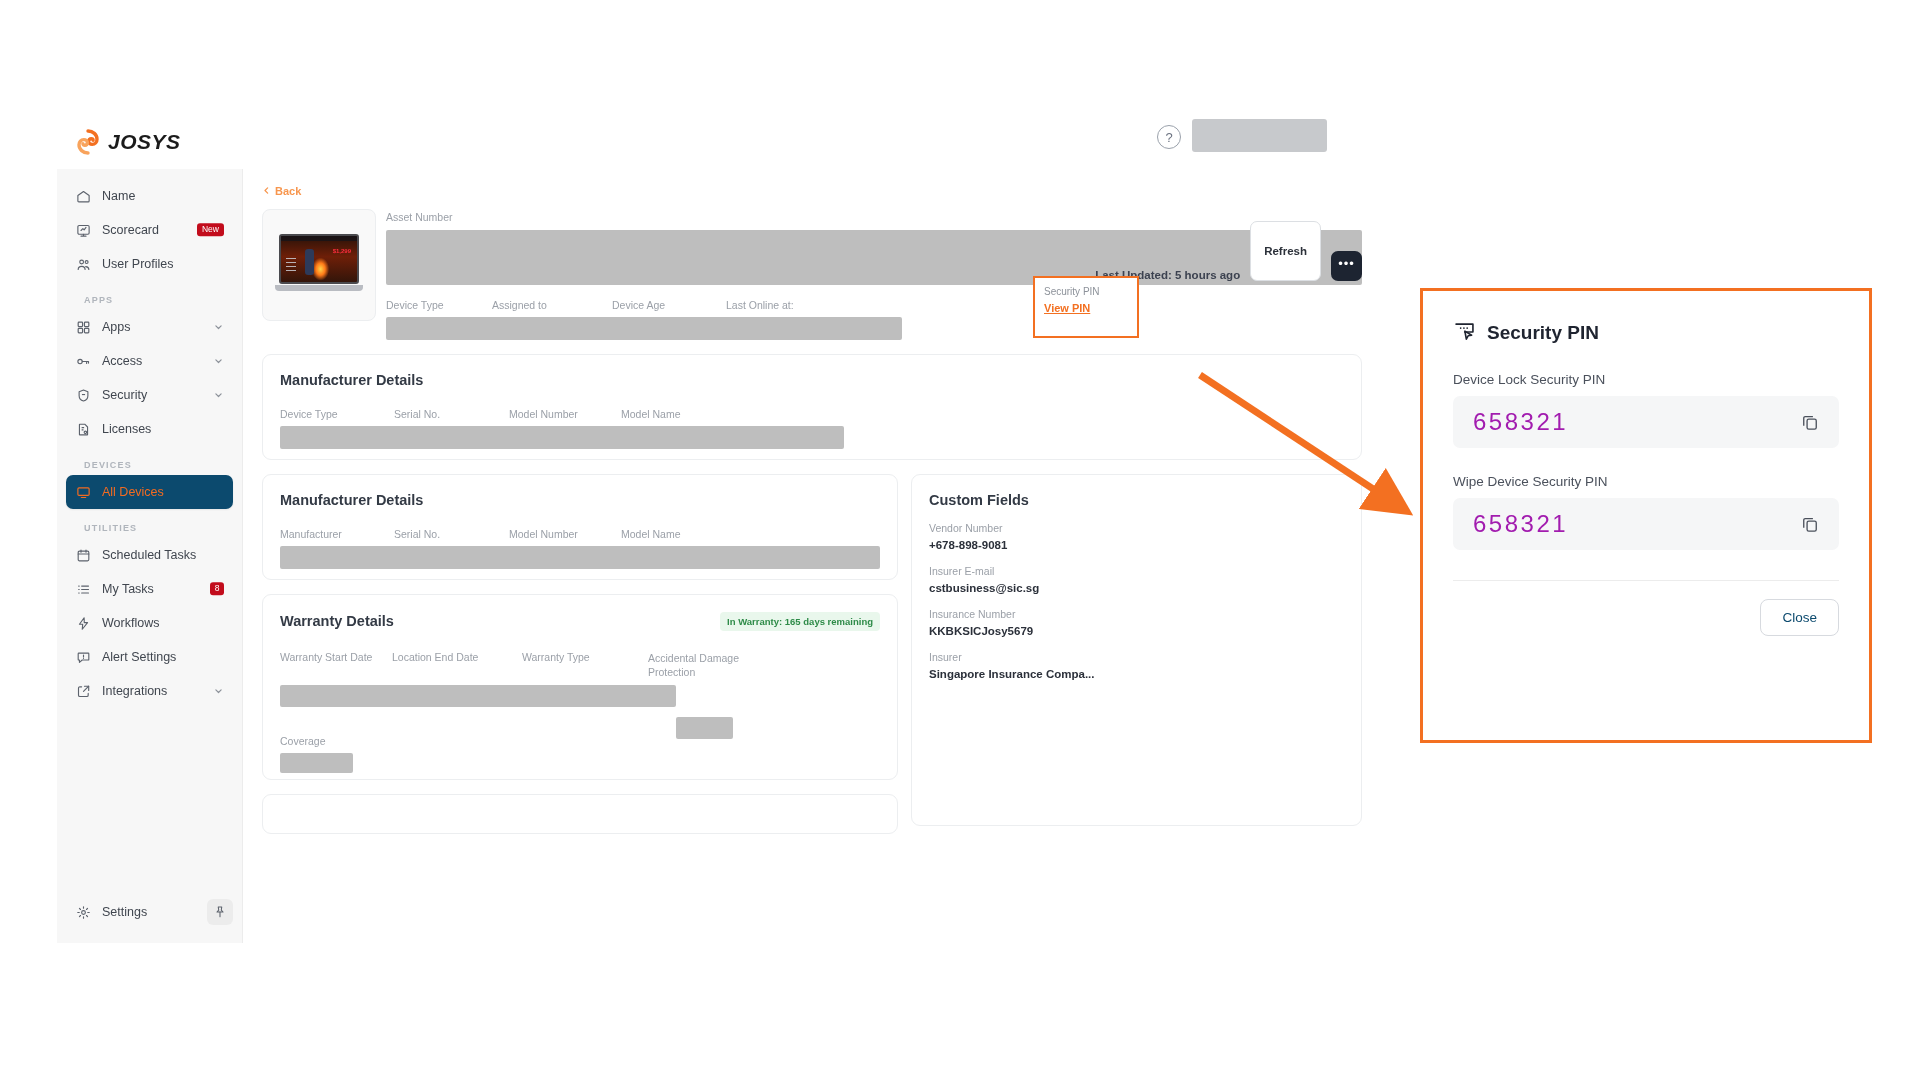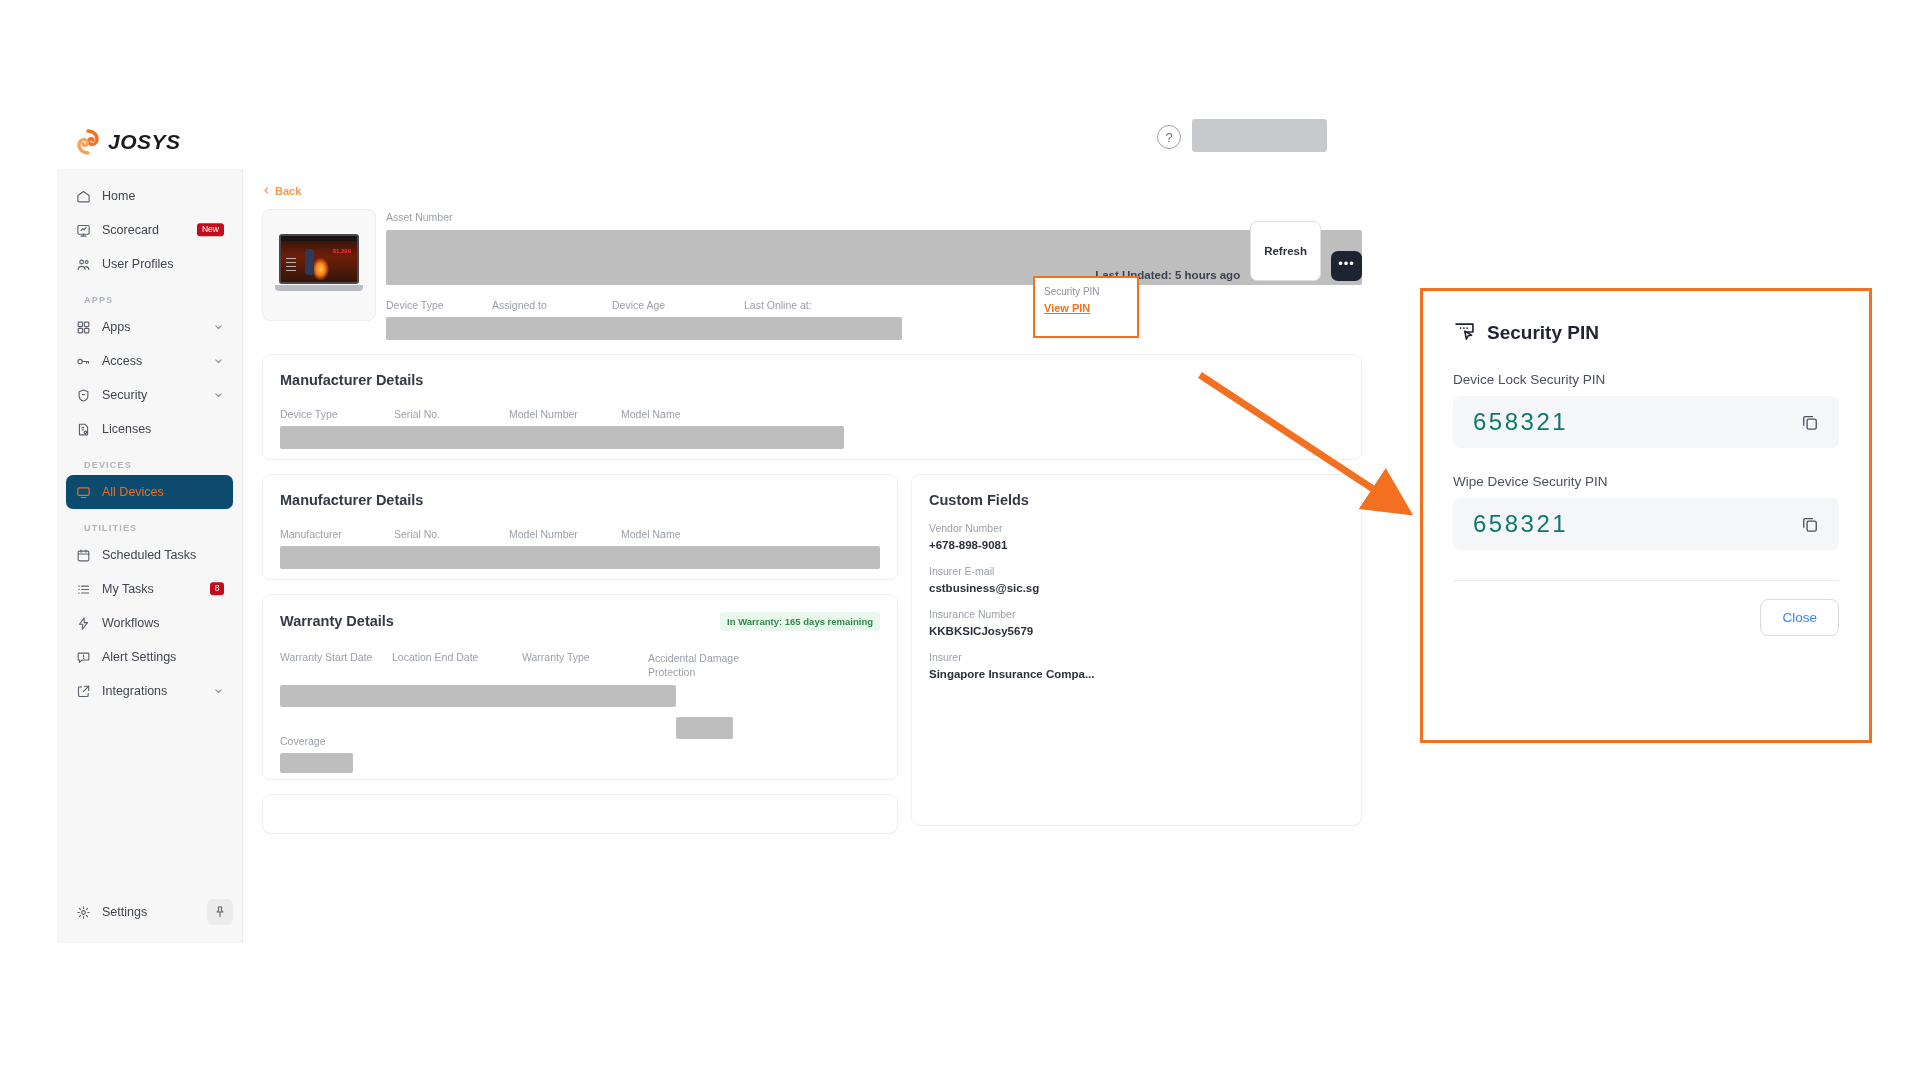--- a/index.html
+++ b/index.html
@@ -170,27 +170,27 @@
   .modal-inner { padding: 28px 30px 0 30px; }
   .modal-head { display: flex; align-items: center; gap: 11px; }
   .modal-title { font-size: 19px; font-weight: 700; color: #1f2430; }
   .pin-block { margin-top: 26px; }
   .pin-label { font-size: 13.5px; color: #4b515c; }
   .pin-field {
     margin-top: 9px; height: 52px; background: #f5f6f7; border-radius: 7px;
     display: flex; align-items: center; justify-content: space-between;
     padding: 0 18px 0 20px;
   }
-  .pin-value { font-size: 24px; color: #0f766e; letter-spacing: 2.5px; font-weight: 400; }
+  .pin-value { font-size: 24px; color: #a21caf; letter-spacing: 2.5px; font-weight: 400; }
   .copy-btn { cursor: pointer; width: 22px; height: 22px; display:flex; align-items:center; justify-content:center; }
   .modal-divider { margin: 30px 30px 0 30px; border-top: 1px solid #ececec; }
   .modal-foot { padding: 18px 30px 0 0; display: flex; justify-content: flex-end; }
   .btn-close {
     background: #fff; border: 1px solid #d7dadf; border-radius: 8px;
-    padding: 10px 21px; font-size: 13.5px; color: #3b82f6; font-weight: 500; cursor: pointer;
+    padding: 10px 21px; font-size: 13.5px; color: #0c4a6e; font-weight: 500; cursor: pointer;
   }
 </style>
 </head>
 <body>
 
 <div class="canvas">
 
   <div class="app">
 
     <div class="topbar">
@@ -209,21 +209,21 @@
 
     <div class="sidebar">
       <div class="nav">
 
         <div class="nav-item">
           <span class="ico">
             <svg viewBox="0 0 24 24" fill="none" stroke="#5c626c" stroke-width="1.8" stroke-linecap="round" stroke-linejoin="round">
                 <path d="M3 10.5 12 4l9 6.5V19a1.5 1.5 0 0 1-1.5 1.5h-15A1.5 1.5 0 0 1 3 19z"></path>
               </svg>
           </span>
-          <span class="nav-label">Home</span>
+          <span class="nav-label">Name</span>
         </div>
 
         <div class="nav-item">
           <span class="ico">
             <svg viewBox="0 0 24 24" fill="none" stroke="#5c626c" stroke-width="1.8" stroke-linecap="round" stroke-linejoin="round">
                 <rect x="3" y="4" width="18" height="14" rx="2"></rect>
                 <path d="M12 18v3M8 21h8"></path>
                 <path d="M8 12l3-3 2 2 3-4"></path>
               </svg>
           </span>
@@ -417,21 +417,21 @@
             <div class="laptop-base"></div>
           </div>
         </div>
 
         <div class="dev-fields">
           <div class="fld-label dev-asset-label">Asset Number</div>
           <div class="redact dev-asset-bar"></div>
           <div class="dev-row2">
             <div class="col" style="width:106px">Device Type</div>
             <div class="col" style="width:120px">Assigned to</div>
-            <div class="col" style="width:132px">Device Age</div>
+            <div class="col" style="width:114px">Device Age</div>
             <div class="col">Last Online at:</div>
           </div>
           <div class="redact dev-row2-bar"></div>
         </div>
 
         <div class="head-actions">
           <span class="last-updated">Last Updated: 5 hours ago</span>
           <button class="btn-refresh">Refresh</button>
           <div class="btn-more">•••</div>
         </div>

